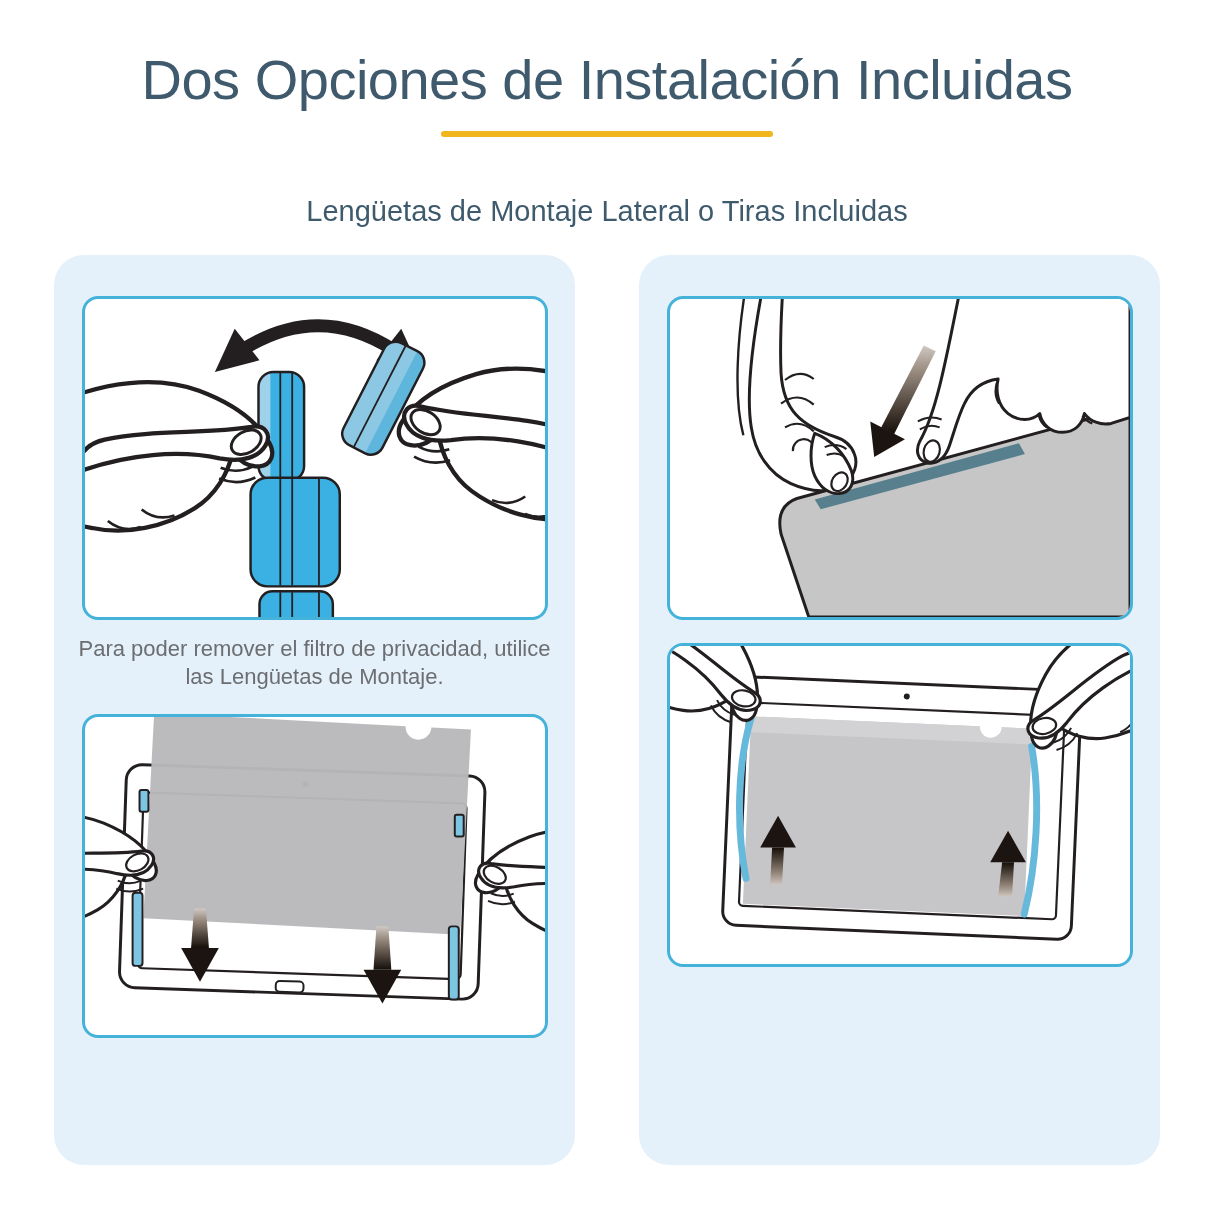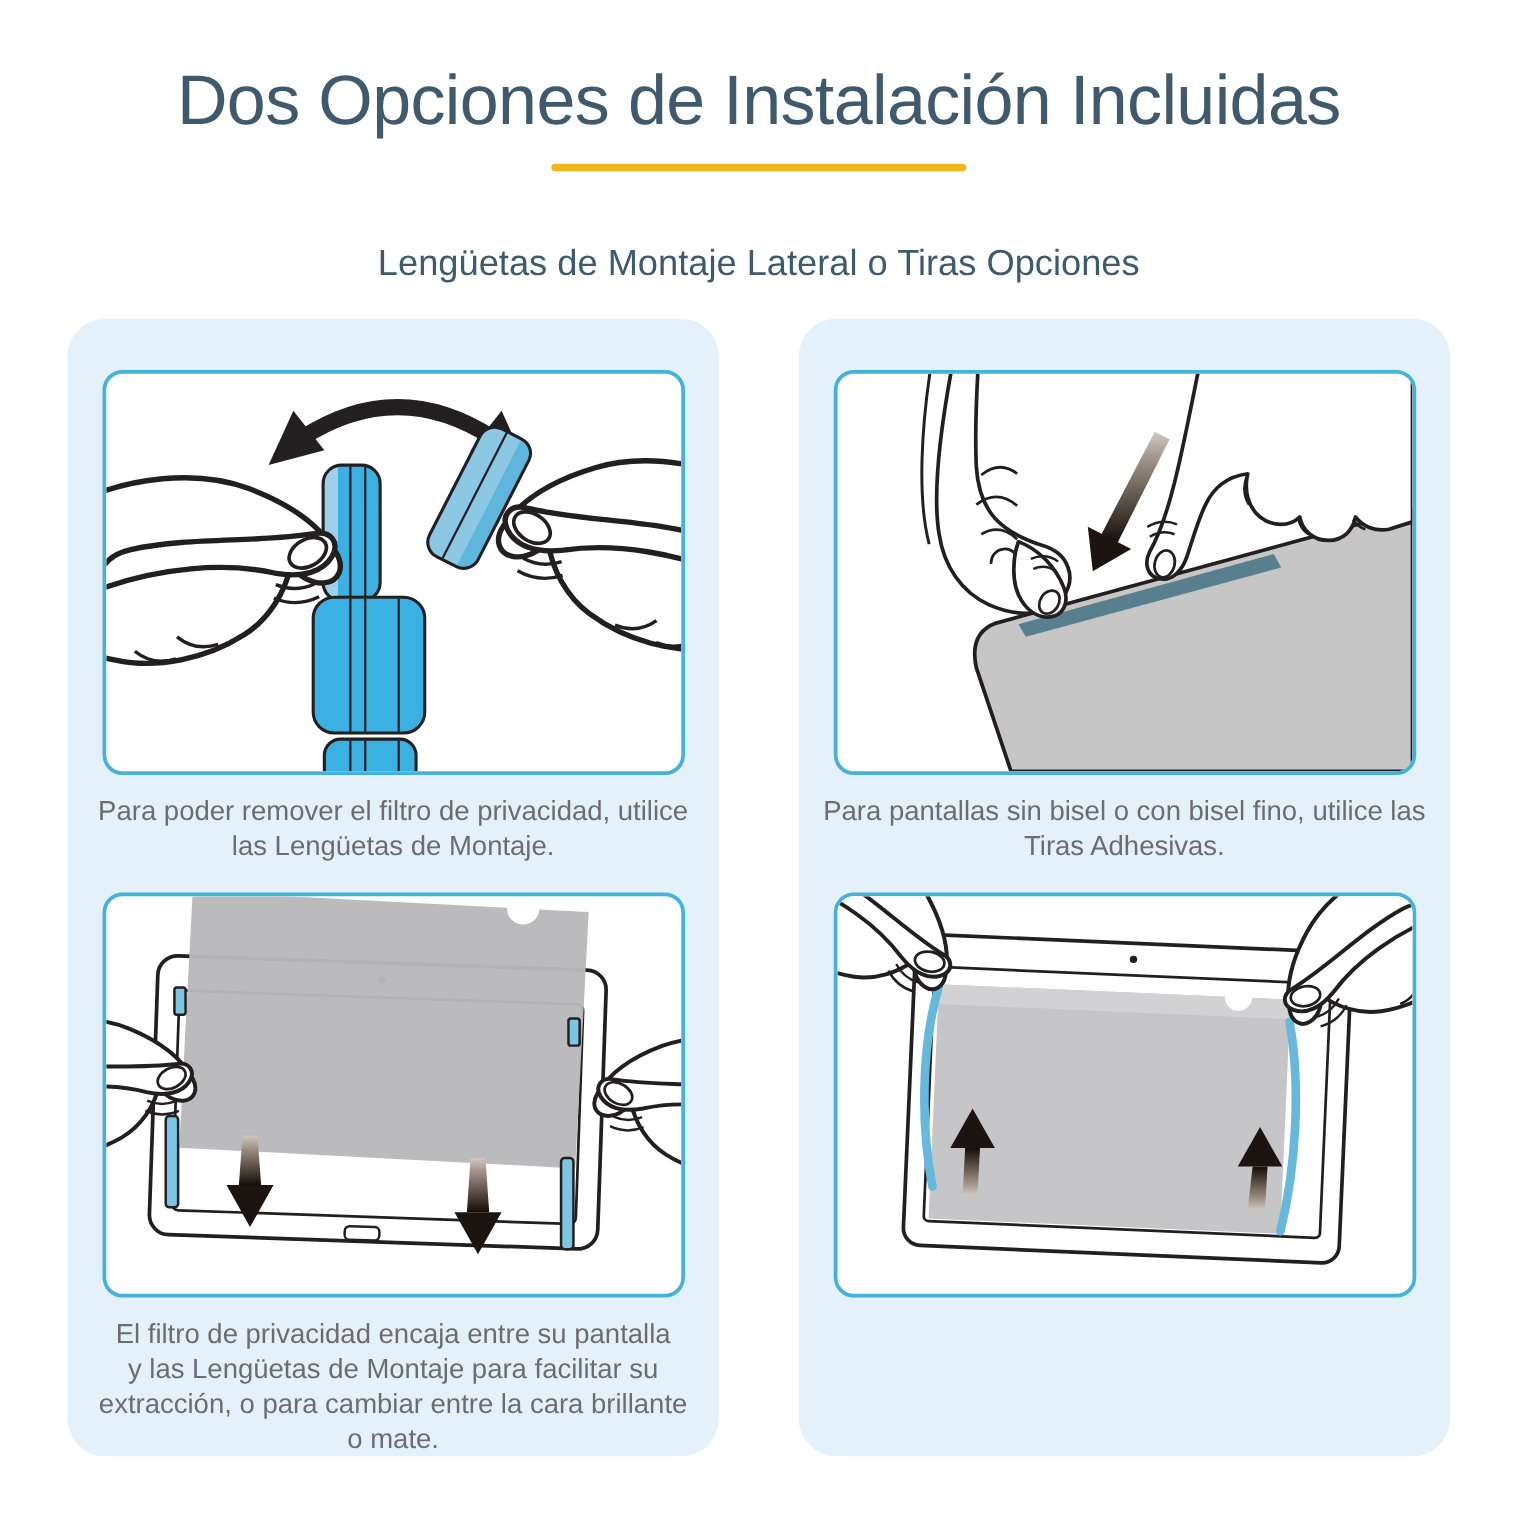--- a/index.html
+++ b/index.html
@@ -61,21 +61,21 @@
       <path d="M -140 4 C -106 -4 -68 -4 -38 6 C -21 11 -9 8 -3 0 C 3 -8 -2 -16 -12 -15 C -46 -13 -86 -21 -122 -17 C -139 -15 -147 -2 -140 4 Z" fill="#ffffff" stroke="#231f20" stroke-width="3.2" stroke-linejoin="round"></path>
       <ellipse cx="-17" cy="-4" rx="12" ry="8" transform="rotate(-24 -17 -4)" fill="#ffffff" stroke="#231f20" stroke-width="2.2"></ellipse>
       <path d="M -38 13 q 11 6 23 2 M -40 21 q 13 7 27 2" fill="none" stroke="#231f20" stroke-width="2"></path>
       <path d="M -100 38 q 10 10 24 7 M -126 44 q 10 10 24 7" fill="none" stroke="#231f20" stroke-width="2"></path>
     </g>
   </defs>
 </svg>
 
 <h1 class="page-title">Dos Opciones de Instalación Incluidas</h1>
 <div class="accent-divider"></div>
-<h2 class="section-subtitle">Lengüetas de Montaje Lateral o Tiras Opciones</h2>
+<h2 class="section-subtitle">Lengüetas de Montaje Lateral o Tiras Incluidas</h2>
 
 <div class="cards">
 
   <div class="card">
 
     <div class="illus-frame">
       <svg viewBox="0 0 464 322" preserveAspectRatio="none">
 
         <g>
           <path d="M 158 52 Q 235 2 312 52" fill="none" stroke="#231f20" stroke-width="13"></path>
@@ -140,21 +140,20 @@
           <polygon points="281,256 319,256 300,290" fill="#1c1410"></polygon>
         </g>
         <g>
           <use href="#pinch-hand" transform="translate(70,150) rotate(-4)"></use>
         </g>
         <g>
           <use href="#pinch-hand" transform="translate(396,162) scale(-1,1) rotate(-6)"></use>
         </g>
       </svg>
     </div>
-    <p class="caption">El filtro de privacidad encaja entre su pantalla<br>y las Lengüetas de Montaje para facilitar su<br>extracción, o para cambiar entre la cara brillante<br>o mate.</p>
   </div>
 
   <div class="card">
 
     <div class="illus-frame">
       <svg viewBox="0 0 464 322" preserveAspectRatio="none">
 
         <path d="M 112 238 Q 106 210 128 202 L 464 110 L 464 322 L 140 322 Z" fill="#c6c6c6" stroke="#231f20" stroke-width="3" stroke-linejoin="round"></path>
 
         <polygon points="146,203 352,146 358,157 152,213" fill="#577f8d"></polygon>
@@ -175,21 +174,20 @@
         </g>
 
         <g>
           <path d="M 300 -44 C 290 0 282 48 272 88 C 267 108 260 130 252 144 C 247 154 250 164 260 166 C 270 168 278 160 282 148 C 287 133 291 118 297 106 C 304 91 316 83 331 81 C 328 94 331 108 341 116 C 351 124 365 124 373 116 C 375 127 384 135 396 135 C 408 135 416 127 418 116 C 424 124 434 128 445 126 L 464 120 L 464 -44 Z" fill="#ffffff" stroke="#231f20" stroke-width="3" stroke-linejoin="round"></path>
           <ellipse cx="264" cy="154" rx="8" ry="11" transform="rotate(15 264 154)" fill="#ffffff" stroke="#231f20" stroke-width="2.2"></ellipse>
           <path d="M 330 84 q -4 12 2 22 M 372 118 q 2 8 8 12 M 416 118 q 4 6 10 8" fill="none" stroke="#231f20" stroke-width="2.2"></path>
           <path d="M 252 132 q 10 -6 20 -2 M 250 124 q 12 -7 24 -2" fill="none" stroke="#231f20" stroke-width="2"></path>
         </g>
       </svg>
     </div>
-    <p class="caption">Para pantallas sin bisel o con bisel fino, utilice las<br>Tiras Adhesivas.</p>
 
     <div class="illus-frame second">
       <svg viewBox="0 0 464 322" preserveAspectRatio="none">
         <g transform="rotate(2.5 234 162)">
           <rect x="58" y="38" width="352" height="252" rx="14" fill="#ffffff" stroke="#231f20" stroke-width="3"></rect>
           <rect x="74" y="64" width="320" height="206" rx="4" fill="#ffffff" stroke="#231f20" stroke-width="2.2"></rect>
           <circle cx="234" cy="51" r="3" fill="#231f20"></circle>
           <rect x="78" y="78" width="284" height="190" fill="#c6c6c8"></rect>
           <rect x="78" y="78" width="284" height="16" fill="#d2d2d4"></rect>
           <circle cx="320" cy="78" r="11" fill="#ffffff"></circle>

